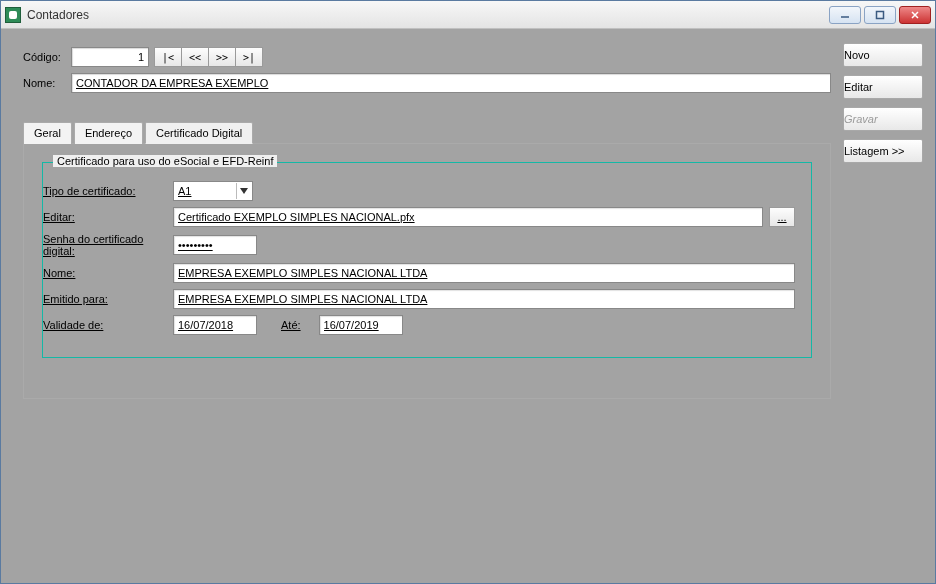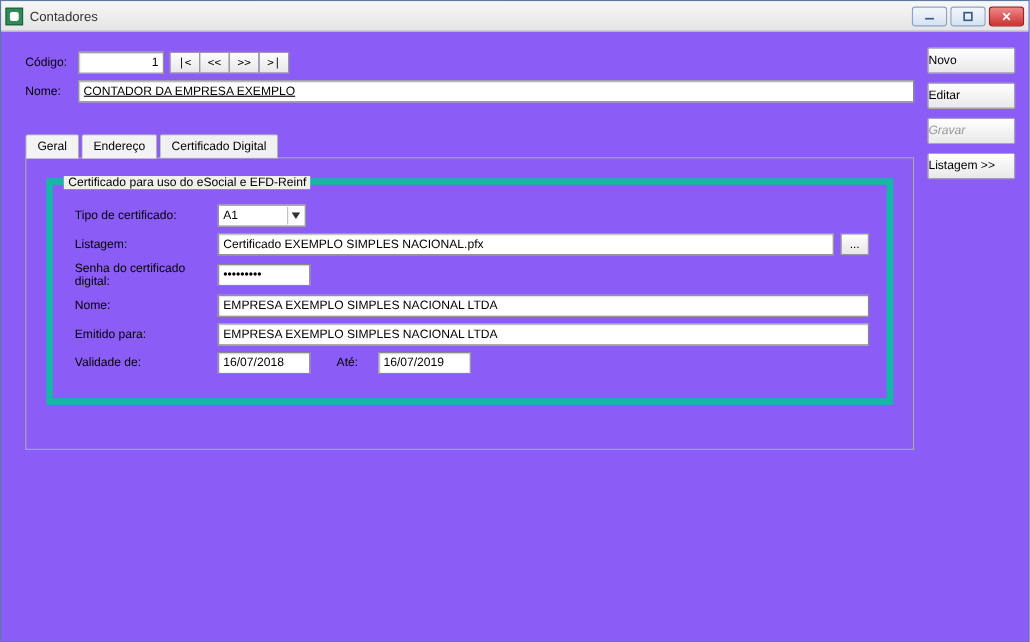--- a/index.html
+++ b/index.html
@@ -9,21 +9,21 @@
     font-size: 11px;
     background: #fff;
     width: 936px;
     height: 584px;
     overflow: hidden;
   }
   .window {
     width: 936px;
     height: 584px;
     border: 1px solid #5a7aa0;
-    background: #8b5cf6;
+    background: #a3a3a3;
     display: flex;
     flex-direction: column;
   }
   .titlebar {
     height: 28px;
     background: linear-gradient(to bottom, #f7f7f7, #e4e4e4);
     border-bottom: 1px solid #c0c0c0;
     display: flex;
     align-items: center;
     padding: 0 4px 0 4px;
@@ -152,23 +152,24 @@
     background: #f0f0f0;
     border-bottom: 1px solid #f0f0f0;
   }
   .tab-panel {
     border: 1px solid #aaa;
     border-top: none;
     padding: 18px 18px 40px 18px;
     min-height: 220px;
   }
   .groupbox {
-    border: 6px solid #14b8a6;
-    padding: 18px 16px 16px 20px;
+    border: 1px solid #14b8a6;
+    padding: 18px 16px 16px 0;
     position: relative;
+    text-decoration: underline;
   }
   .groupbox > .legend {
     position: absolute;
     top: -8px;
     left: 10px;
     background: #f0f0f0;
     padding: 0 4px;
     font-size: 11px;
   }
   .frow {
@@ -283,21 +284,21 @@
               <span>A1</span>
               <span class="caret">
                 <svg width="8" height="6" viewBox="0 0 8 6">
                     <path d="M0 0 L8 0 L4 6 Z" fill="#333"></path>
                   </svg>
               </span>
             </div>
           </div>
 
           <div class="frow">
-            <label>Listagem:</label>
+            <label>Editar:</label>
             <input class="tin wide" value="Certificado EXEMPLO SIMPLES NACIONAL.pfx" style="">
             <div class="browse-btn">...</div>
           </div>
 
           <div class="frow">
             <label>Senha do certificado digital:</label>
             <input class="tin w90" type="password" value="xxxxxxxxx" style="">
           </div>
 
           <div class="frow">

